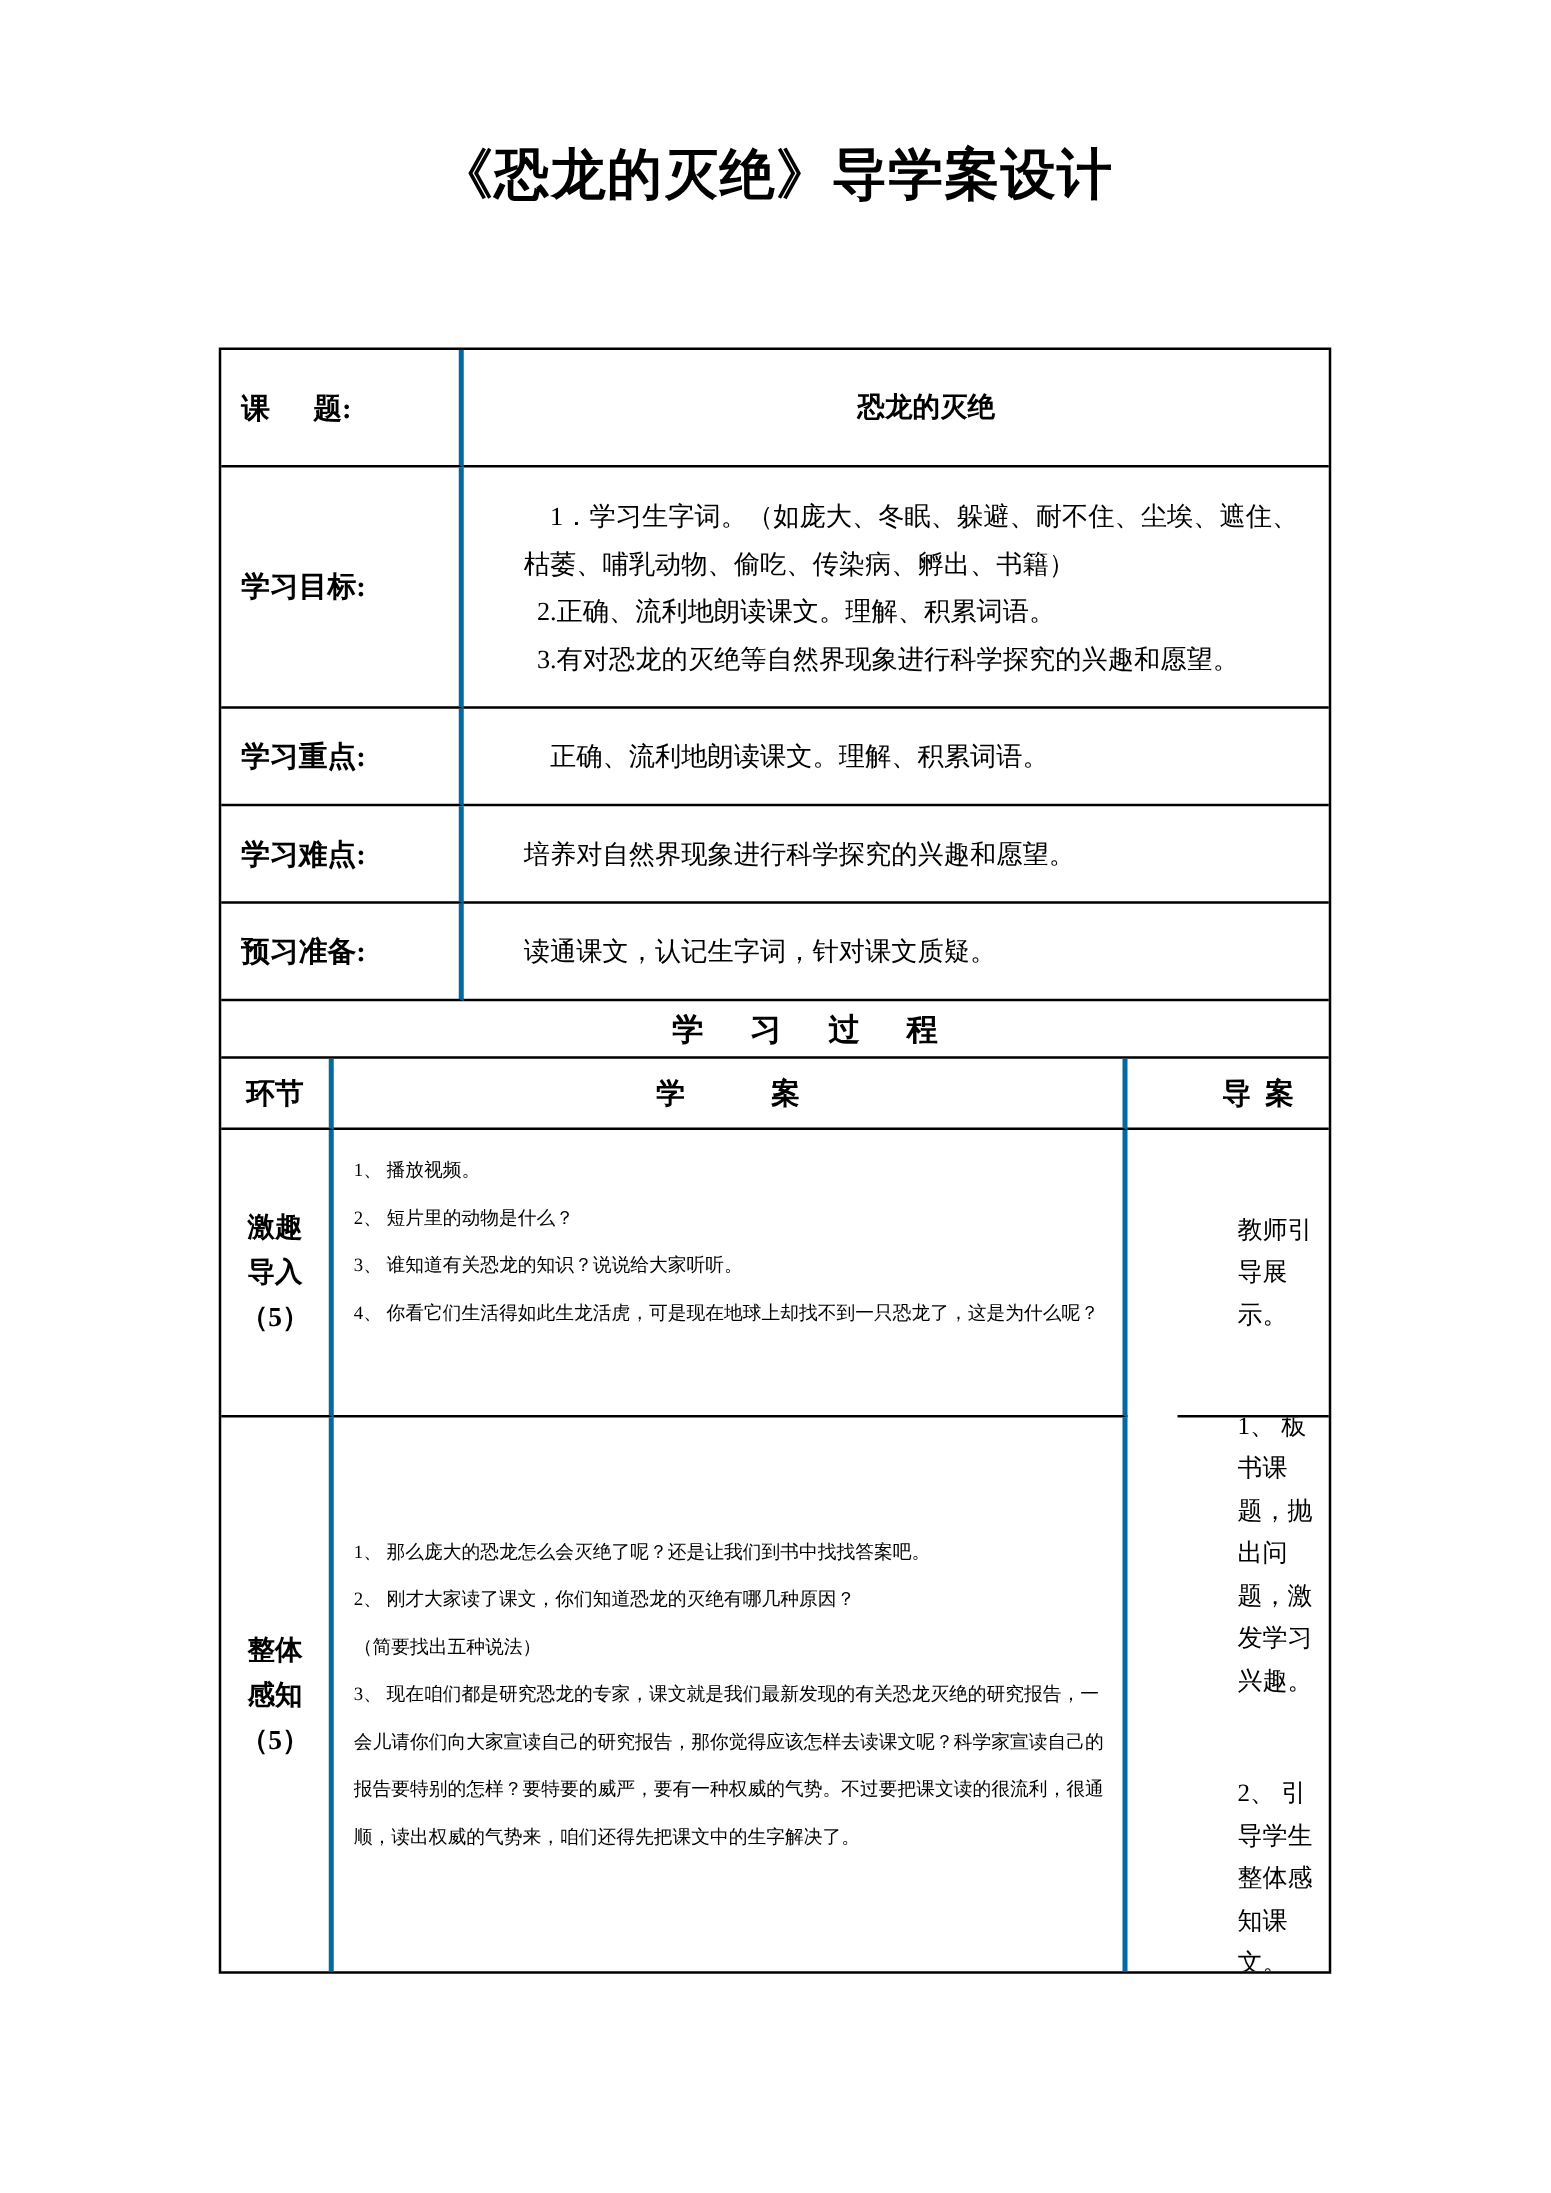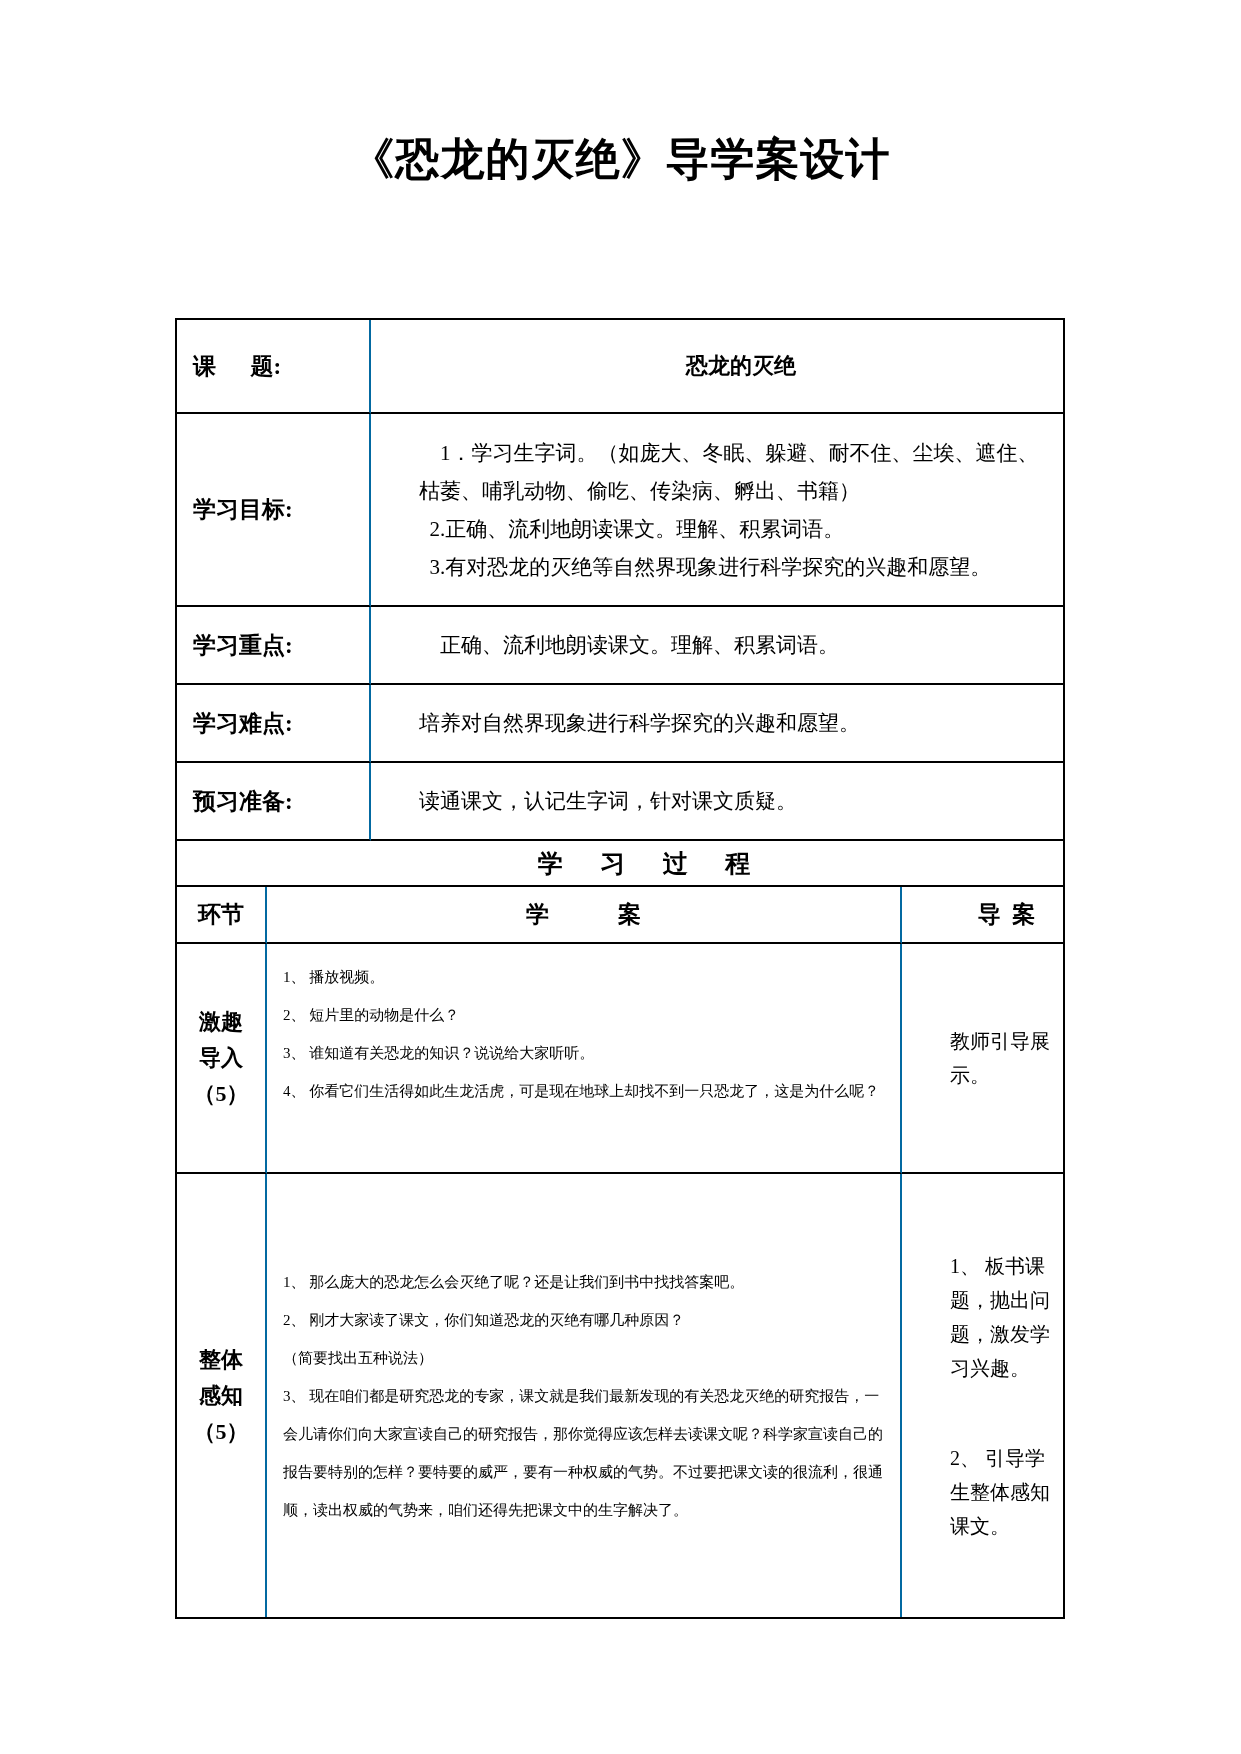--- a/index.html
+++ b/index.html
@@ -9,21 +9,21 @@
     font-family: "Liberation Serif", "DejaVu Serif", serif;
   }
   .page {
     position: relative;
     width: 1241px;
     height: 1754px;
     background: #ffffff;
     overflow: hidden;
   }
   .title-wrap {
-    height: 318px;
+    height: 278px;
     display: flex;
     align-items: center;
     justify-content: center;
   }
   .page-title {
     font-size: 44px;
     font-weight: bold;
     letter-spacing: 1px;
     white-space: nowrap;
   }
@@ -33,21 +33,21 @@
     border: 2px solid #000;
     box-sizing: border-box;
   }
   .row { display: grid; box-sizing: border-box; }
   .row-meta  { grid-template-columns: 194px 1fr; }
   .row-type  { grid-template-columns: 194px 130px 140px 147px 140px 1fr; }
   .row-proc  { grid-template-columns: 90px 1fr 161px; }
   .row-banner{ grid-template-columns: 1fr; }
 
   .cell {
-    border-right: 2px solid #0369a1;
+    border-right: 4px solid #0369a1;
     border-bottom: 2px solid #000;
     box-sizing: border-box;
     display: flex;
     overflow: hidden;
   }
   .cell:last-child { border-right: none; padding-left: 48px; }
   .row-last .cell { border-bottom: none; }
 
   
   .r-topic  { height: 94px; }
@@ -114,20 +114,21 @@
     line-height: 38px;
     padding: 14px 14px 6px 16px;
   }
   .study-cell.v-center { justify-content: center; padding-top: 6px; }
   .guide-cell {
     flex-direction: column;
     justify-content: center;
     font-size: 20px;
     line-height: 34px;
     padding: 6px 6px 6px 9px;
+    margin-left: 40px;
   }
   .guide-cell .ln + .ln { margin-top: 56px; }
 </style>
 </head>
 <body>
 
 <div class="page">
 
   <div class="title-wrap">
     <div class="page-title">《恐龙的灭绝》导学案设计</div>

